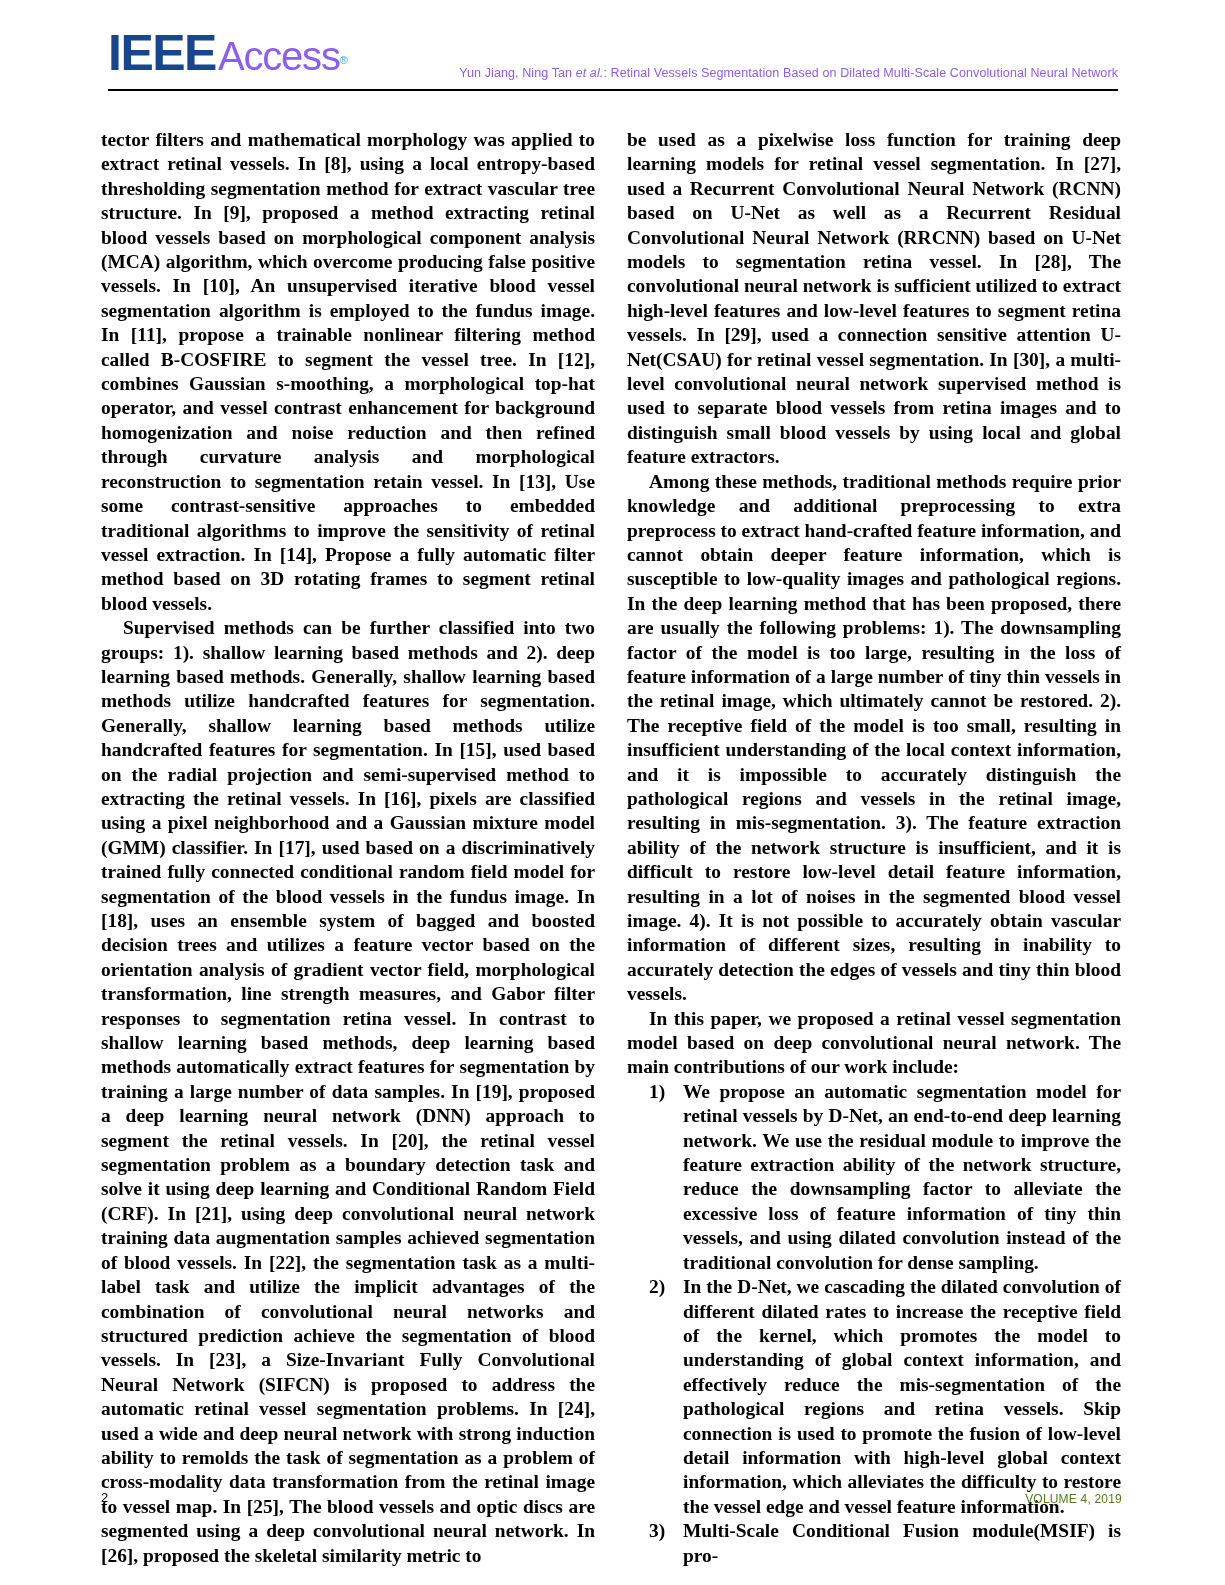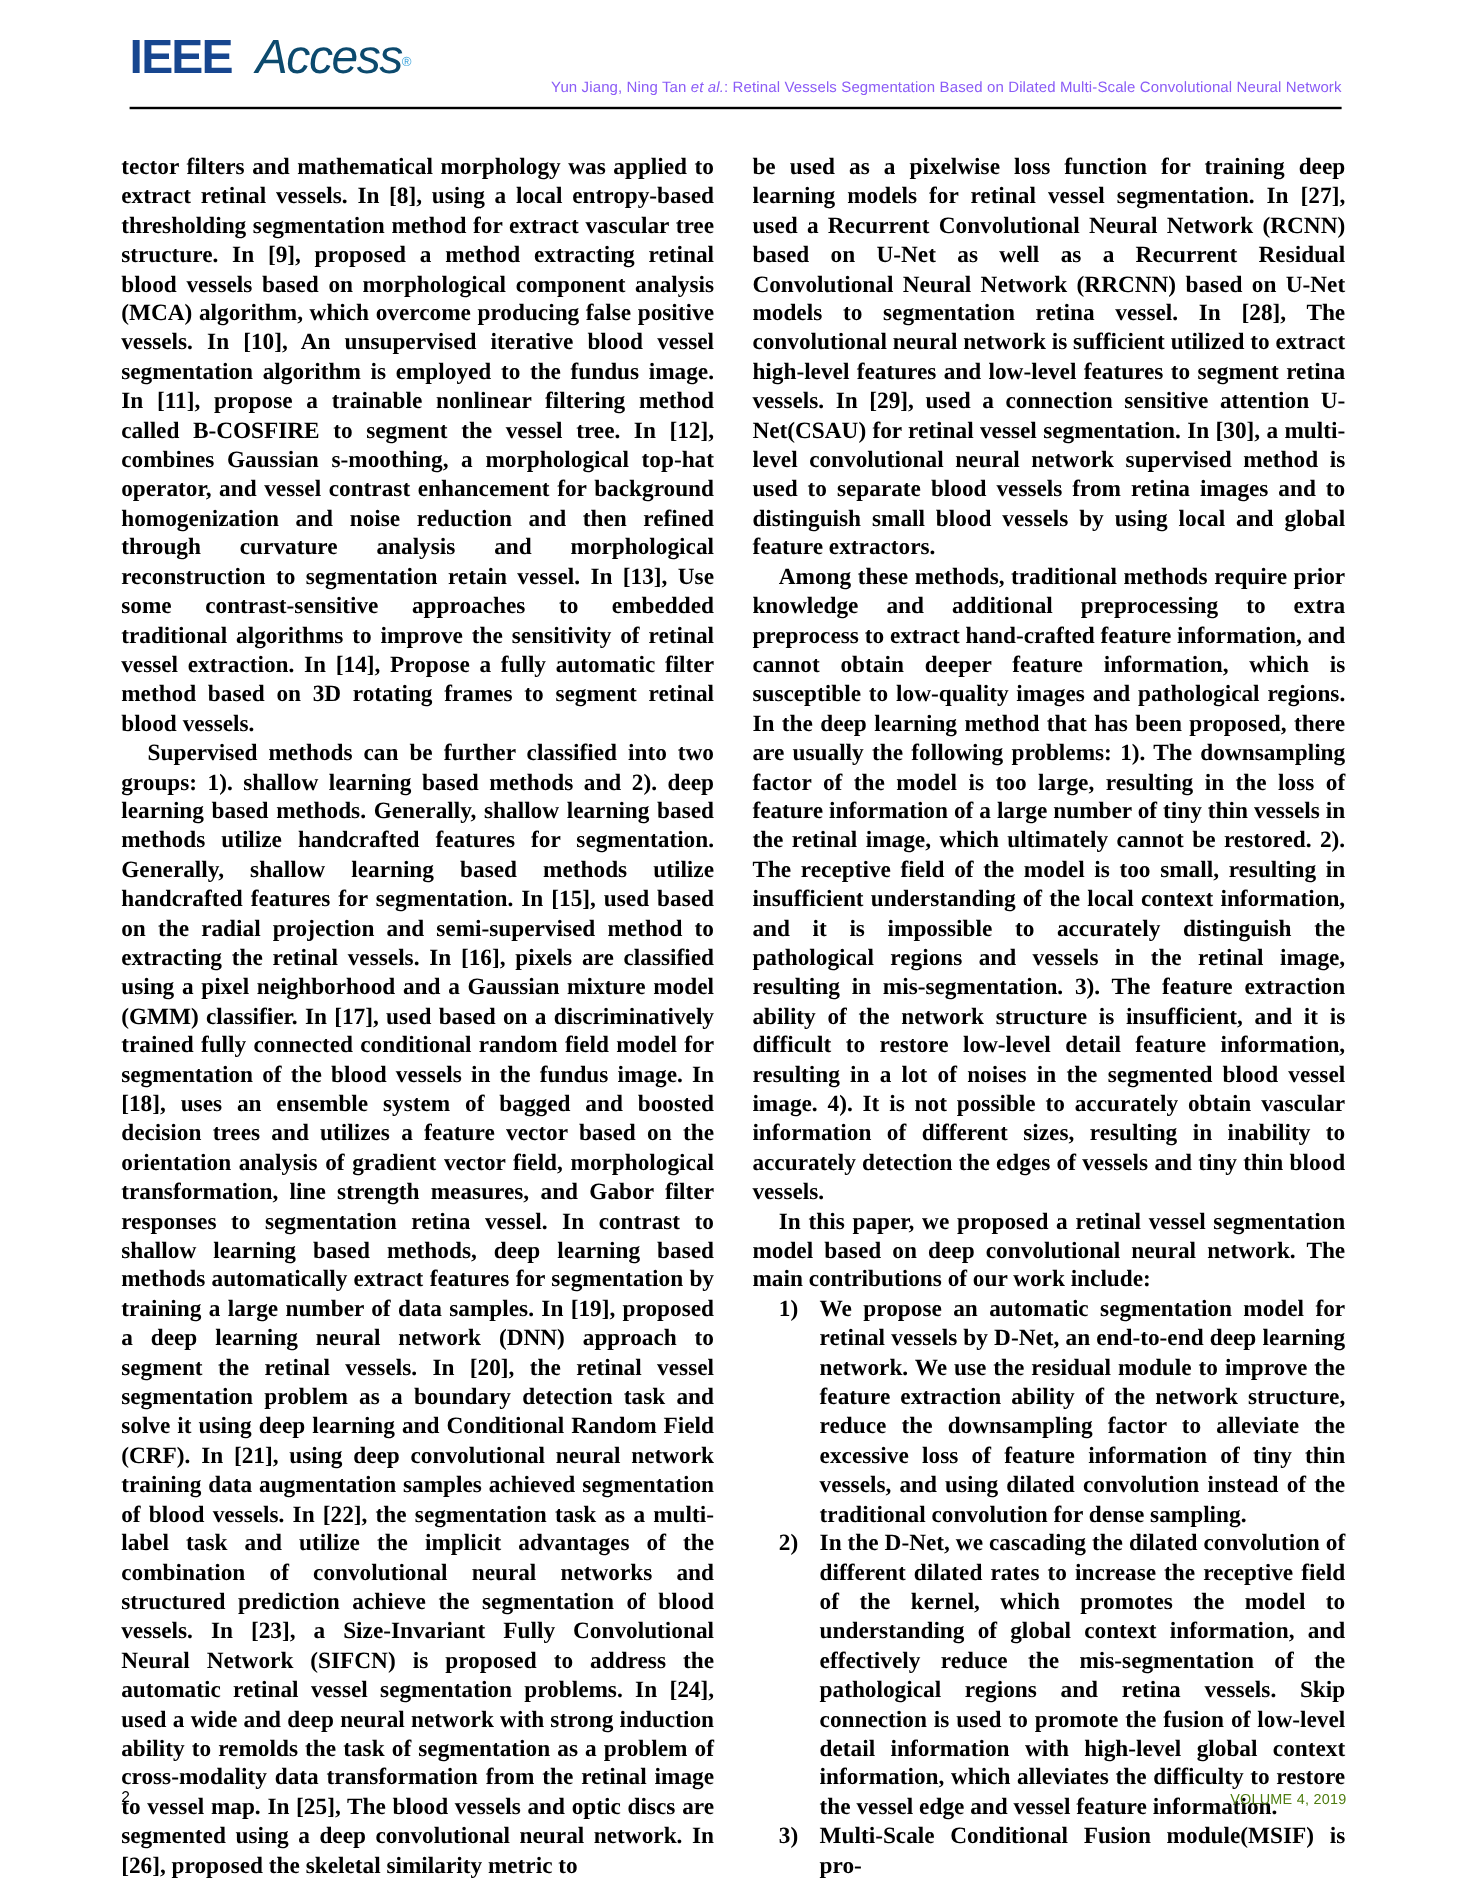--- a/index.html
+++ b/index.html
@@ -28,34 +28,33 @@
   .logo {
     position: absolute;
     left: 0;
     top: 2px;
     white-space: nowrap;
     line-height: 1;
   }
   .logo-ieee {
     font-family: "Liberation Sans", "DejaVu Sans", sans-serif;
     font-weight: bold;
-    font-size: 40px;
+    font-size: 50px;
     letter-spacing: -1.5px;
     color: #17468f;
     vertical-align: baseline;
   }
   .logo-access {
     font-family: "Liberation Sans", "DejaVu Sans", sans-serif;
-    font-style: italic;
     font-weight: normal;
     font-size: 40px;
     letter-spacing: -1.2px;
-    color: #0c4a6e;
+    color: #8b5cf6;
     vertical-align: baseline;
-    margin-left: 20px;
+    margin-left: 2px;
   }
   .logo-tm {
     font-family: "Liberation Sans", "DejaVu Sans", sans-serif;
     font-size: 11px;
     color: #40a5dc;
     vertical-align: super;
   }
   .running-head {
     position: absolute;
     right: 0;

